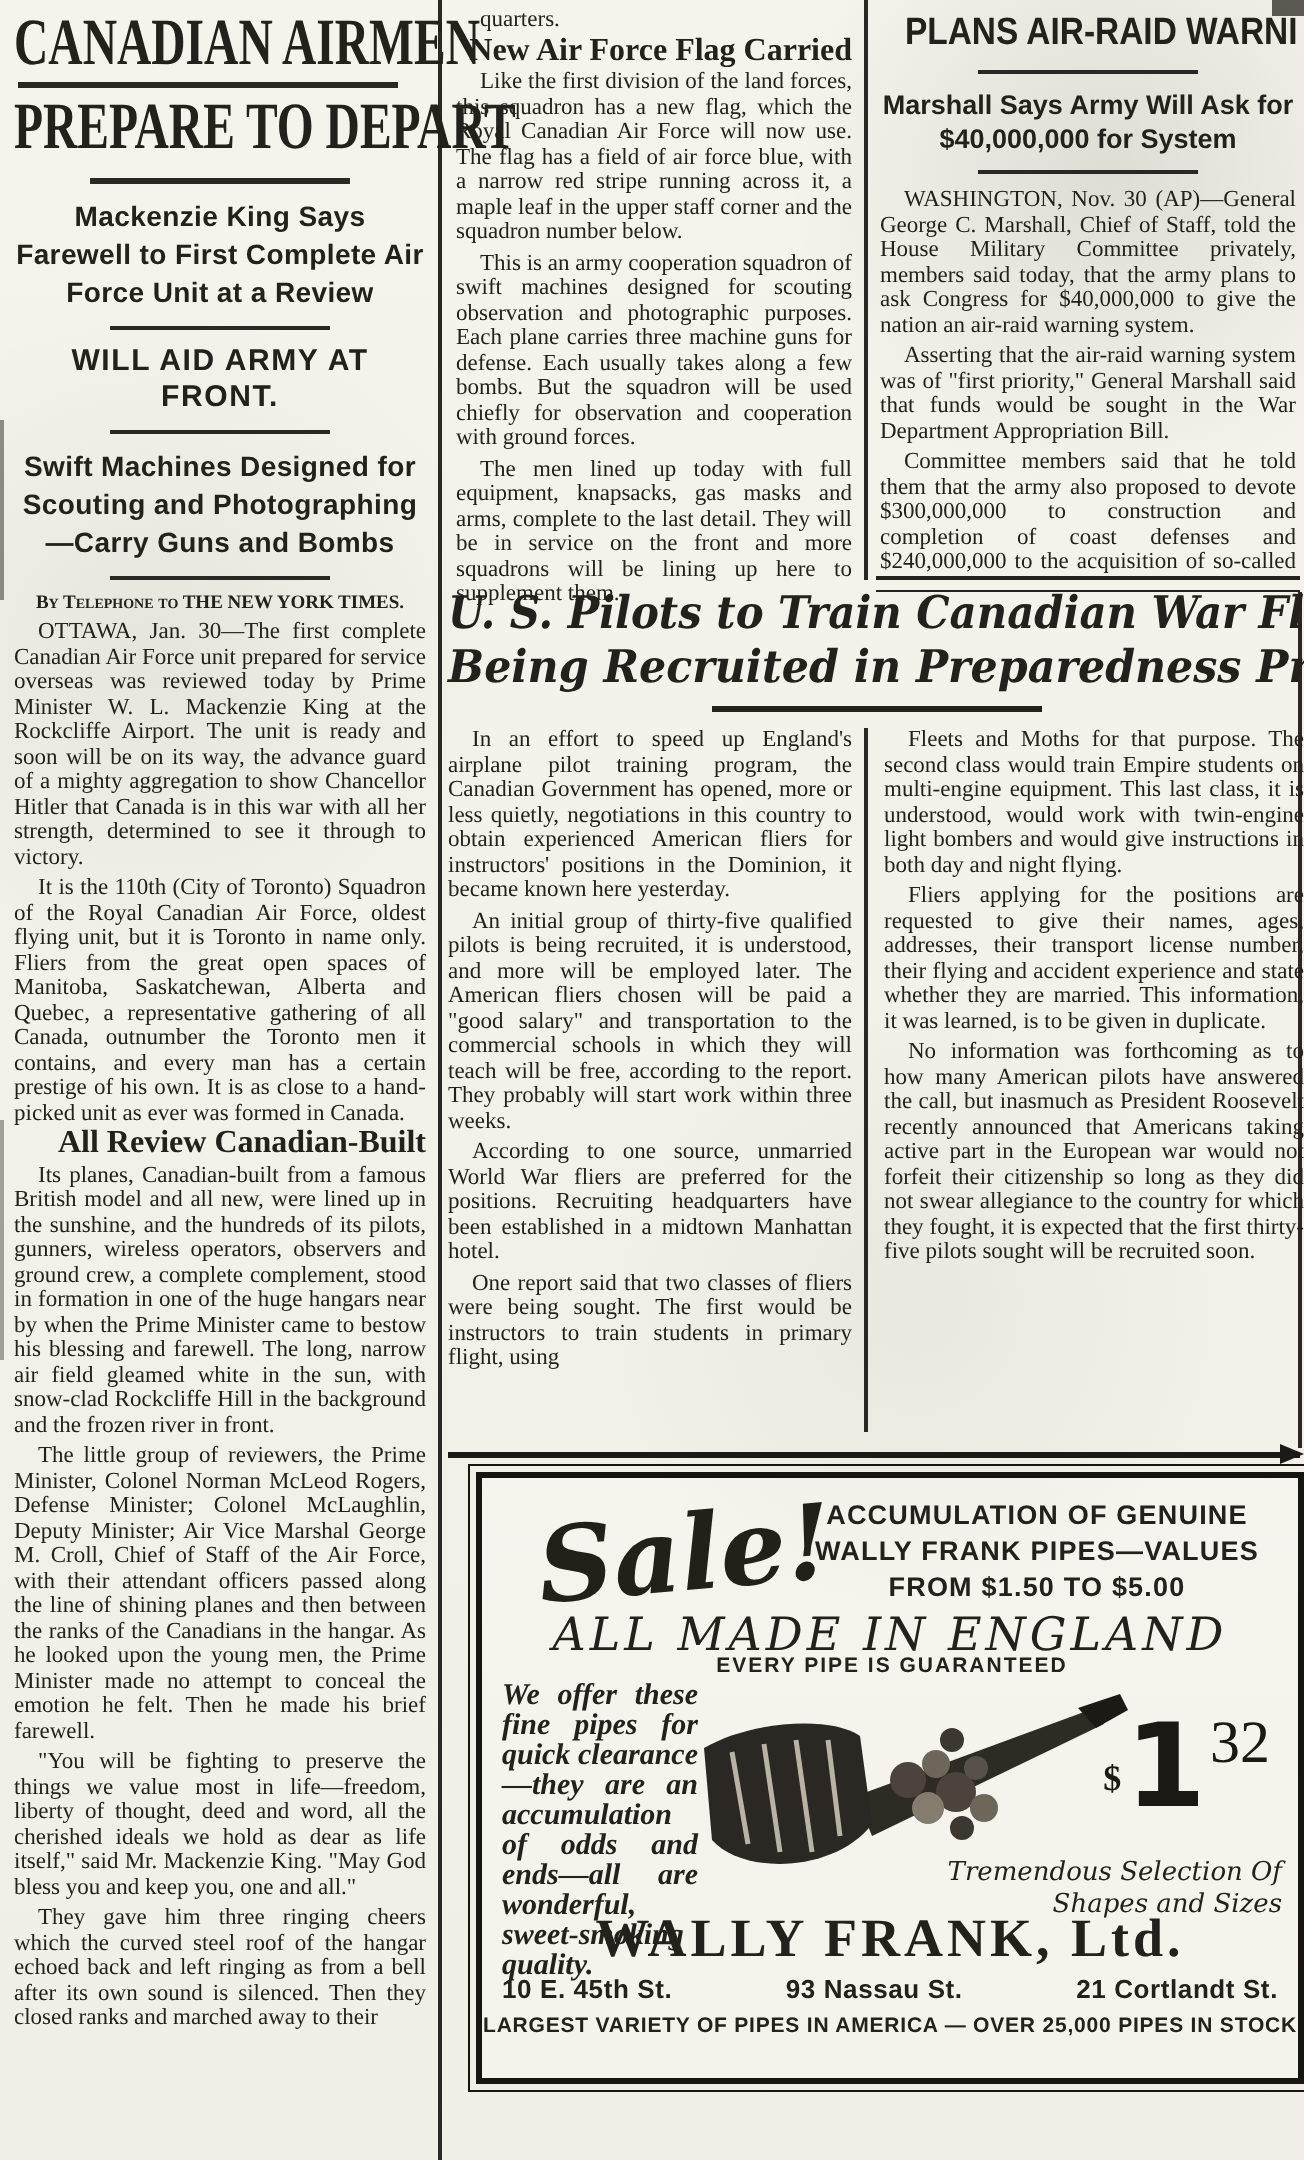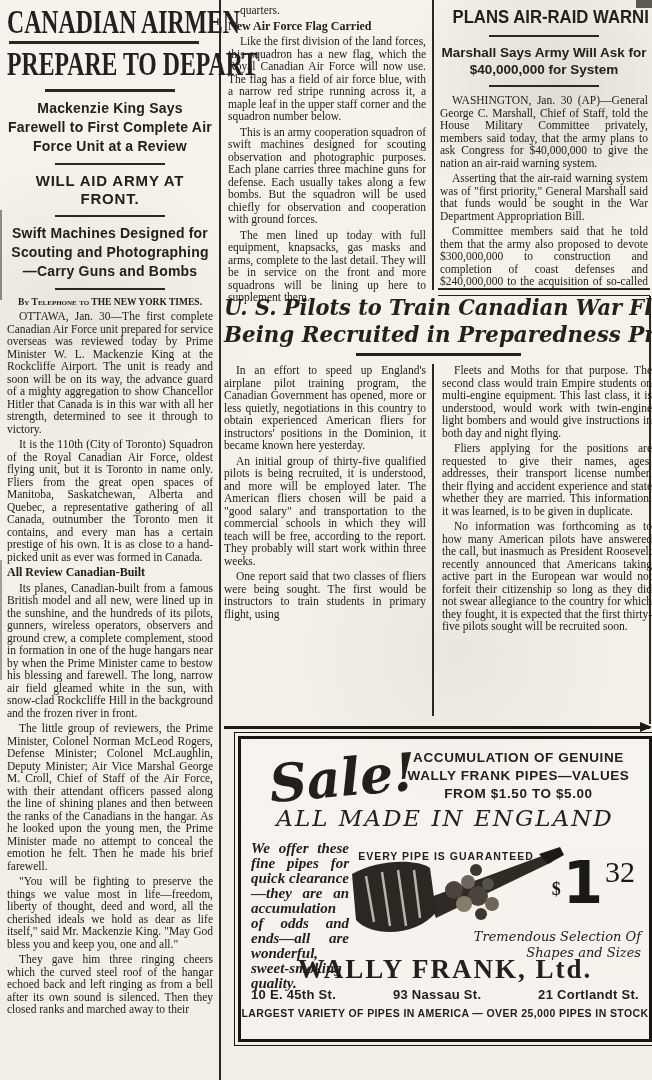--- a/index.html
+++ b/index.html
@@ -22,21 +22,21 @@
     transform:scaleX(.72);transform-origin:0 50%;width:140%;letter-spacing:0;}
   .head-underline{height:3px;background:#2a2620;width:92%;margin:1px 0 2px 2px;}
   .rule{height:2px;background:#2b2823;width:110px;margin:7px auto;}
   .rule.thick{height:3px;width:130px;}
   .gothic{font-family:"Liberation Sans", sans-serif;font-weight:bold;}
   .deck{font-size:14px;line-height:19px;text-align:center;letter-spacing:.2px;}
   .deck2{font-size:15px;line-height:18px;text-align:center;letter-spacing:.8px;}
   .byline{font-size:9.5px;text-align:center;font-variant:small-caps;font-weight:bold;margin:2px 0 3px;}
   .np{font-size:11.5px;line-height:12.5px;text-align:justify;font-family:Liberation Serif, serif;}
   .np p{margin:0 0 3px;text-indent:12px;}
-  .subhead{font-weight:bold;font-size:12px;text-align:left;margin:3px 0 3px;text-indent:0 !important;}
+  .subhead{font-weight:bold;font-size:16px;text-align:right;margin:3px 0 3px;text-indent:0 !important;}
   
   .col-mid{position:absolute;left:228px;top:4px;width:198px;height:348px;overflow:hidden;}
   .cont-line{text-indent:0;margin:0 0 2px;}
   
   .col-right{position:absolute;left:440px;top:6px;width:208px;height:282px;overflow:hidden;}
   .r-head{font-size:19px;line-height:22px;text-align:center;white-space:nowrap;
     transform:scaleX(.88);transform-origin:center;letter-spacing:0;}
   .r-deck{font-size:13.5px;line-height:17px;text-align:center;}
   .dbl-rule{position:absolute;left:438px;top:288px;width:212px;height:5px;
     border-top:2px solid #25221d;border-bottom:1px solid #25221d;}
@@ -56,21 +56,21 @@
     border-top:5px solid transparent;border-bottom:5px solid transparent;}
   
   .ad{position:absolute;left:238px;top:736px;width:408px;height:300px;
     border:3px solid #17150f;outline:1.5px solid #17150f;outline-offset:3px;background:rgba(255,255,255,.25);}
   .ad-sale{position:absolute;left:28px;top:8px;font-family:"DejaVu Serif", serif;
     font-style:italic;font-weight:bold;font-size:52px;transform:rotate(-5deg);color:#23201a;}
   .ad-accum{position:absolute;left:155px;top:10px;width:245px;text-align:center;
     font-size:13.5px;line-height:18px;letter-spacing:.6px;}
   .ad-made{position:absolute;left:0;top:66px;width:100%;text-align:center;
     font-family:"DejaVu Serif", serif;font-style:italic;font-weight:normal;font-size:23px;letter-spacing:2px;}
-  .ad-guar{position:absolute;left:95px;top:111px;width:220px;text-align:center;
+  .ad-guar{position:absolute;left:95px;top:88px;width:220px;text-align:center;
     font-size:10.5px;letter-spacing:1px;}
   .ad-copy{position:absolute;left:10px;top:102px;width:98px;font-size:15px;line-height:15px;
     font-weight:bold;font-style:italic;text-align:justify;}
   .ad-pipe{position:absolute;left:95px;top:105px;}
   .ad-price{position:absolute;right:14px;top:118px;display:flex;align-items:flex-start;color:#1b1913;}
   .ad-price .cur{font-size:18px;font-weight:bold;margin-top:22px;}
   .ad-price .one{font-family:"DejaVu Sans", sans-serif;font-weight:bold;font-size:58px;line-height:52px;margin:0 2px;}
   .ad-price .cents{font-size:30px;font-weight:normal;line-height:30px;}
   .ad-select{position:absolute;left:215px;top:190px;width:185px;text-align:right;
     font-family:"DejaVu Serif", serif;font-style:italic;font-size:13px;line-height:16px;}
@@ -124,35 +124,36 @@
     <p>This is an army cooperation squadron of swift machines designed for scouting observation and photographic purposes. Each plane carries three machine guns for defense. Each usually takes along a few bombs. But the squadron will be used chiefly for observation and cooperation with ground forces.</p>
     <p>The men lined up today with full equipment, knapsacks, gas masks and arms, complete to the last detail. They will be in service on the front and more squadrons will be lining up here to supplement them.</p>
   </div>
 
   <div class="col-right">
     <div class="r-head gothic">PLANS AIR-RAID WARNING</div>
     <div class="rule"></div>
     <div class="r-deck gothic">Marshall Says Army Will Ask for $40,000,000 for System</div>
     <div class="rule"></div>
     <div class="np">
-      <p>WASHINGTON, Jan. 30 (AP)—General George C. Marshall, Chief of Staff, told the House Military Committee privately, members said today, that the army plans to ask Congress for $40,000,000 to give the nation an air-raid warning system.</p>
+      <p>WASHINGTON, Nov. 30 (AP)—General George C. Marshall, Chief of Staff, told the House Military Committee privately, members said today, that the army plans to ask Congress for $40,000,000 to give the nation an air-raid warning system.</p>
       <p>Asserting that the air-raid warning system was of "first priority," General Marshall said that funds would be sought in the War Department Appropriation Bill.</p>
       <p>Committee members said that he told them that the army also proposed to devote $300,000,000 to construction and completion of coast defenses and $240,000,000 to the acquisition of so-called "critical" equipment.</p>
     </div>
   </div>
   <div class="dbl-rule"></div>
 
   <div class="pilots">
     <div class="p-head">U. S. Pilots to Train Canadian War Fliers</div>
     <div class="p-head l2">Being Recruited in Preparedness Program</div>
     <div class="p-rule"></div>
     <div class="p-cols">
       <div class="p-col left np">
         <p>In an effort to speed up England's airplane pilot training program, the Canadian Government has opened, more or less quietly, negotiations in this country to obtain experienced American fliers for instructors' positions in the Dominion, it became known here yesterday.</p>
         <p>An initial group of thirty-five qualified pilots is being recruited, it is understood, and more will be employed later. The American fliers chosen will be paid a "good salary" and transportation to the commercial schools in which they will teach will be free, according to the report. They probably will start work within three weeks.</p>
+        <p>According to one source, unmarried World War fliers are preferred for the positions. Recruiting headquarters have been established in a midtown Manhattan hotel.</p>
         <p>One report said that two classes of fliers were being sought. The first would be instructors to train students in primary flight, using</p>
       </div>
       <div class="p-div"></div>
       <div class="p-col right np">
         <p>Fleets and Moths for that purpose. The second class would train Empire students on multi-engine equipment. This last class, it is understood, would work with twin-engine light bombers and would give instructions in both day and night flying.</p>
         <p>Fliers applying for the positions are requested to give their names, ages, addresses, their transport license number, their flying and accident experience and state whether they are married. This information, it was learned, is to be given in duplicate.</p>
         <p>No information was forthcoming as to how many American pilots have answered the call, but inasmuch as President Roosevelt recently announced that Americans taking active part in the European war would not forfeit their citizenship so long as they did not swear allegiance to the country for which they fought, it is expected that the first thirty-five pilots sought will be recruited soon.</p>
       </div>
     </div>
   </div>

